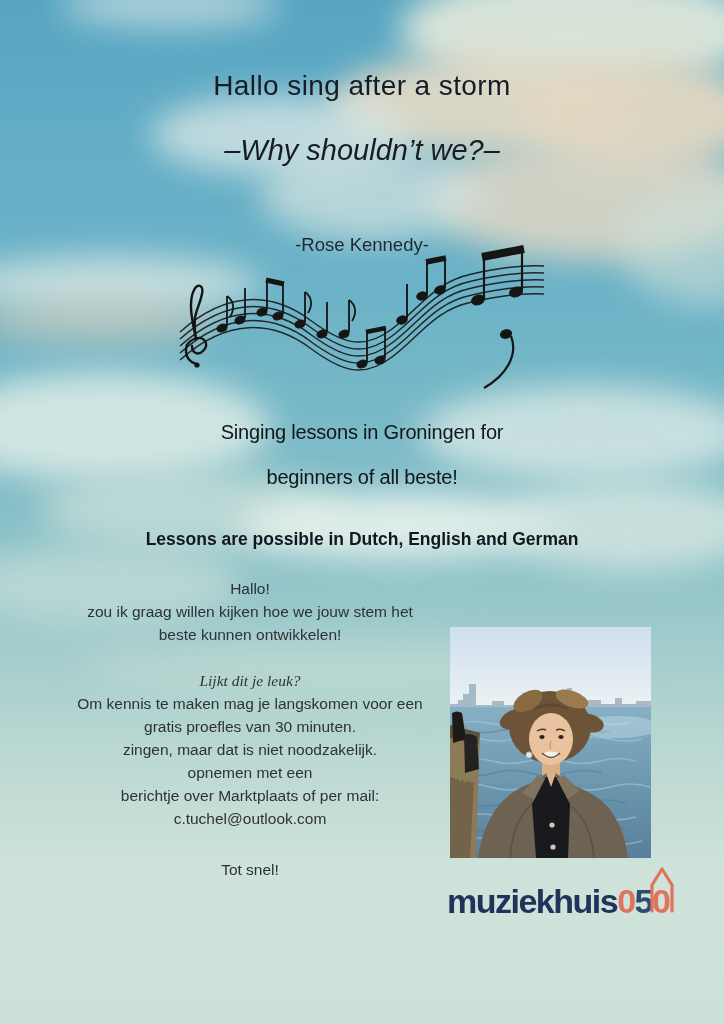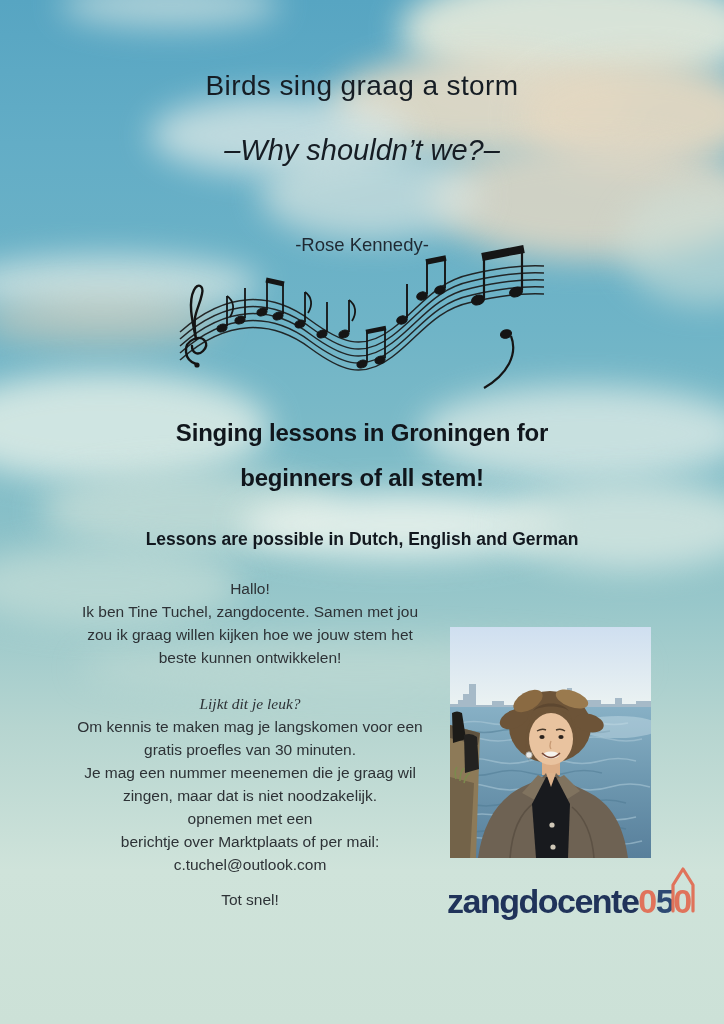--- a/index.html
+++ b/index.html
@@ -17,29 +17,29 @@
       #98c7ca 59%,
       #b6d5d0 71%,
       var(--sky-bottom,#cfe3da) 85%,
       #cce1d7 100%);
   }
   .cloud{position:absolute;border-radius:50%;filter:blur(16px);pointer-events:none;}
   .txt{position:absolute;left:0;width:724px;text-align:center;color:var(--text-dark,#161d24);}
   .quote-title{top:70px;font-size:28px;font-weight:500;letter-spacing:.4px;}
   .quote-subtitle{top:134px;font-size:29px;font-style:italic;font-weight:500;}
   .quote-attribution{top:196px;font-size:18.5px;color:#1f2933;margin-top:38px;}
-  .headline{top:410px;font-size:24px;line-height:45px;font-weight:bold;color:#10161c;letter-spacing:-.2px;}
+  .headline{top:410px;font-size:20px;line-height:45px;font-weight:normal;color:#10161c;letter-spacing:-.2px;}
   .subheadline{top:529px;font-size:17.5px;font-weight:bold;color:#12181f;}
   .notes-art{position:absolute;left:172px;top:236px;width:380px;height:160px;}
   .body-copy{
     position:absolute;left:35px;top:577px;width:430px;
     text-align:center;font-size:15.5px;line-height:23px;color:var(--body-text,#2d3236);
   }
   .body-copy .q{font-style:italic;margin-top:23px;font-family:Liberation Serif, serif;}
-  .body-copy .closing{margin-top:12px;}
+  .body-copy .closing{margin-top:28px;}
   .photo-frame{
     position:absolute;left:450px;top:627px;width:201px;height:231px;
     overflow:hidden;background:#cfe3ee;
   }
   .photo-frame svg{display:block;width:100%;height:100%;}
   .logo{
     position:absolute;left:447px;top:883px;height:50px;
     font-size:34px;font-weight:bold;letter-spacing:-1.5px;line-height:36px;
     color:var(--logo-navy,#20335a);white-space:nowrap;
   }
@@ -67,21 +67,21 @@
     <div class="cloud" style="left:620px;top:185px;width:170px;height:120px;background:#cfe0d8;opacity:.6;"></div>
     <div class="cloud" style="left:-60px;top:372px;width:330px;height:110px;background:#d9eae5;opacity:.9;"></div>
     <div class="cloud" style="left:420px;top:386px;width:330px;height:95px;background:#d5e7e4;opacity:.85;"></div>
     <div class="cloud" style="left:40px;top:470px;width:300px;height:80px;background:#cfe2da;opacity:.7;"></div>
     <div class="cloud" style="left:240px;top:492px;width:320px;height:66px;background:#e8f2ec;opacity:.9;"></div>
     <div class="cloud" style="left:500px;top:480px;width:260px;height:90px;background:#d8e8e2;opacity:.8;"></div>
     <div class="cloud" style="left:-40px;top:545px;width:280px;height:80px;background:#cde2da;opacity:.6;"></div>
     <div class="cloud" style="left:80px;top:640px;width:560px;height:56px;background:#c8ded6;opacity:.5;"></div>
   </div>
 
-  <div class="txt quote-title">Birds sing graag a storm</div>
+  <div class="txt quote-title">Hallo sing after a storm</div>
   <div class="txt quote-subtitle">–Why shouldn’t we?–</div>
   <div class="txt quote-attribution">-Rose Kennedy-</div>
 
   <svg class="notes-art" viewBox="0 0 380 160">
     <g stroke="#1a1a1a" stroke-width="1.5" fill="none" opacity="0.92">
       <path d="M8,96  C55,54 100,56 138,84  C168,106 190,116 220,93  C248,72 262,46 300,38  C330,31 352,29 372,30"></path>
       <path d="M8,103 C55,61 100,63 138,91  C168,113 190,123 220,100 C248,79 262,53 300,45  C330,38 352,36 372,37"></path>
       <path d="M8,110 C55,68 100,70 138,98  C168,120 190,130 220,107 C248,86 262,60 300,52  C330,45 352,43 372,44"></path>
       <path d="M8,117 C55,75 100,77 138,105 C168,127 190,137 220,114 C248,93 262,67 300,59  C330,52 352,50 372,51"></path>
       <path d="M8,124 C55,82 100,84 138,112 C168,134 190,144 220,121 C248,100 262,74 300,66  C330,59 352,57 372,58"></path>
@@ -132,33 +132,31 @@
       <path d="M312,62 L312,20 M350,54 L350,12" stroke-width="2.2" fill="none"></path>
       <path d="M310,21 L352,13" stroke-width="8" fill="none"></path>
 
       <ellipse cx="334" cy="98" rx="5.6" ry="4.2" transform="rotate(-18 334 98)"></ellipse>
       <path d="M339,100 C346,118 336,138 312,152" stroke-width="2.2" fill="none"></path>
     </g>
   </svg>
 
   <div class="txt headline">
     <div>Singing lessons in Groningen for</div>
-    <div>beginners of all stem!</div>
+    <div>beginners of all beste!</div>
   </div>
   <div class="txt subheadline">Lessons are possible in Dutch, English and German</div>
 
   <div class="body-copy">
     <div>Hallo!</div>
-    <div>Ik ben Tine Tuchel, zangdocente. Samen met jou</div>
     <div>zou ik graag willen kijken hoe we jouw stem het</div>
     <div>beste kunnen ontwikkelen!</div>
     <div class="q">Lijkt dit je leuk?</div>
     <div>Om kennis te maken mag je langskomen voor een</div>
     <div>gratis proefles van 30 minuten.</div>
-    <div>Je mag een nummer meenemen die je graag wil</div>
     <div>zingen, maar dat is niet noodzakelijk.</div>
     <div>opnemen met een</div>
     <div>berichtje over Marktplaats of per mail:</div>
     <div>c.tuchel@outlook.com</div>
     <div class="closing">Tot snel!</div>
   </div>
 
   <div class="photo-frame">
     <svg viewBox="0 0 201 231" preserveAspectRatio="none">
       <defs>
@@ -241,18 +239,18 @@
         <path d="M96,150 L106,150 L120,177 L118,231 L86,231 L82,177 Z" fill="#181a1e"></path>
         <path d="M96,146 L106,146 L101,160 Z" fill="#ddb28b"></path>
 
         <circle cx="102" cy="198" r="2.6" fill="#cfc8b8"></circle>
         <circle cx="103" cy="220" r="2.6" fill="#cfc8b8"></circle>
       </g>
     </svg>
   </div>
 
   <div class="logo">
-    <span>zangdocente</span><span class="d-coral">0</span><span class="d-navy">5</span><span class="house-wrap d-coral"><svg viewBox="0 0 26 47">
+    <span>muziekhuis</span><span class="d-coral">0</span><span class="d-navy">5</span><span class="house-wrap d-coral"><svg viewBox="0 0 26 47">
           <path d="M3,45 L3,19 L13,3 L23,19 L23,45" fill="none" stroke="#e0735b" stroke-width="3.2" stroke-linejoin="round" stroke-linecap="round"></path>
         </svg><span>0</span></span>
   </div>
 
 </div>
 
 </body></html>

